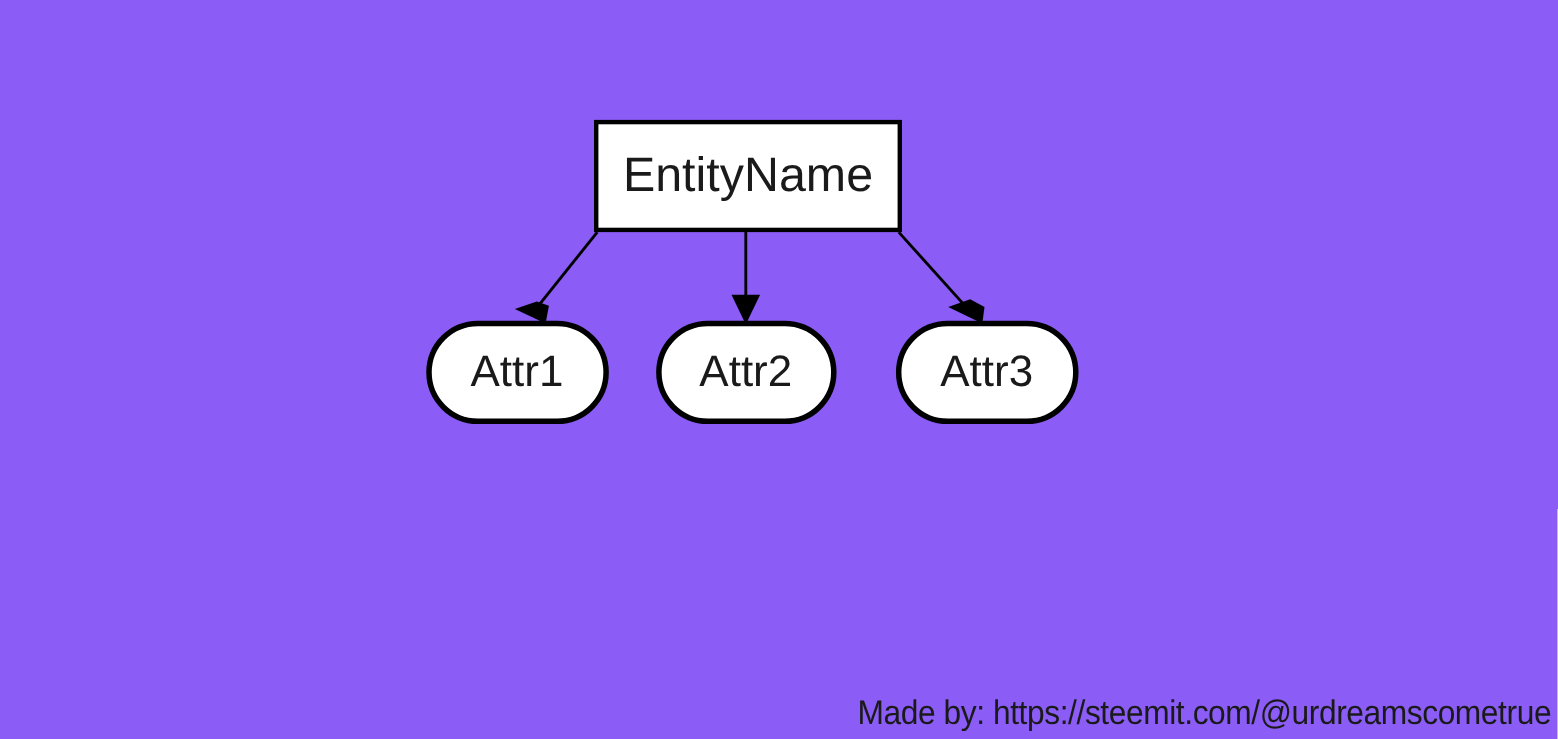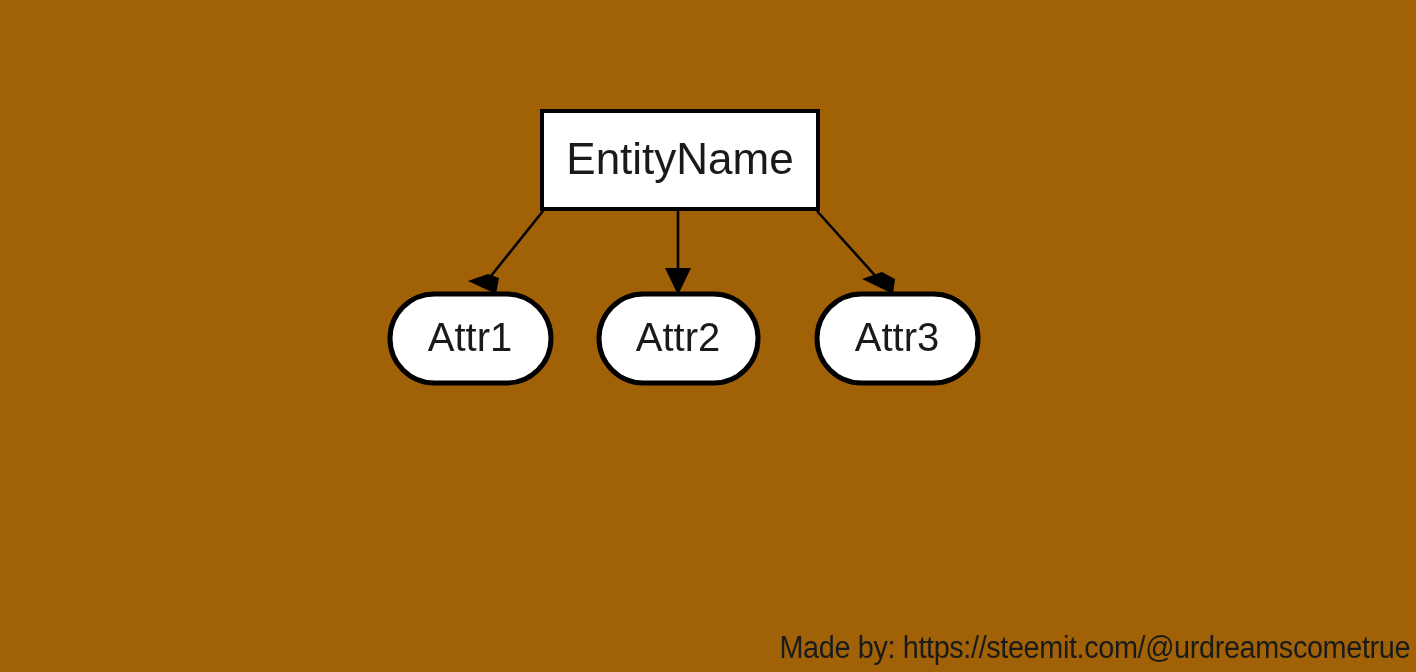--- a/index.html
+++ b/index.html
@@ -14,21 +14,21 @@
     position: relative;
     overflow: hidden;
     font-family: "Liberation Sans", "DejaVu Sans", sans-serif;
   }
   #canvas-root {
     position: absolute;
     left: 0;
     top: 0;
     width: 1416px;
     height: 672px;
-    background: #a16207;
+    background: #8b5cf6;
   }
   #diagram-svg {
     position: absolute;
     left: 0;
     top: 0;
     display: block;
   }
   .entity-rect {
     fill: #ffffff;
     stroke: #000000;

